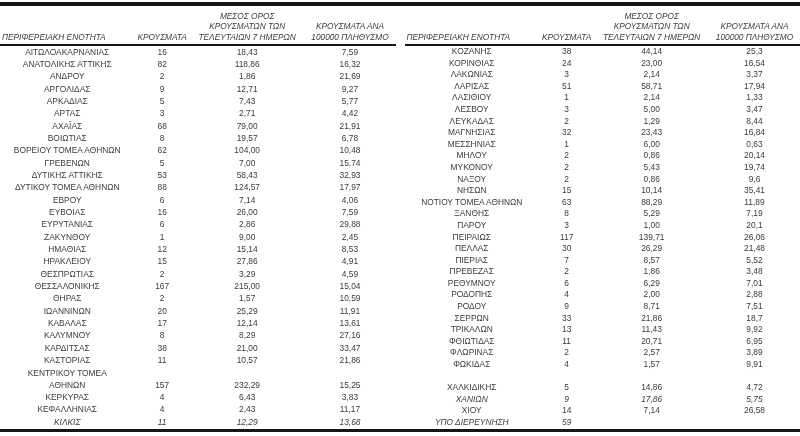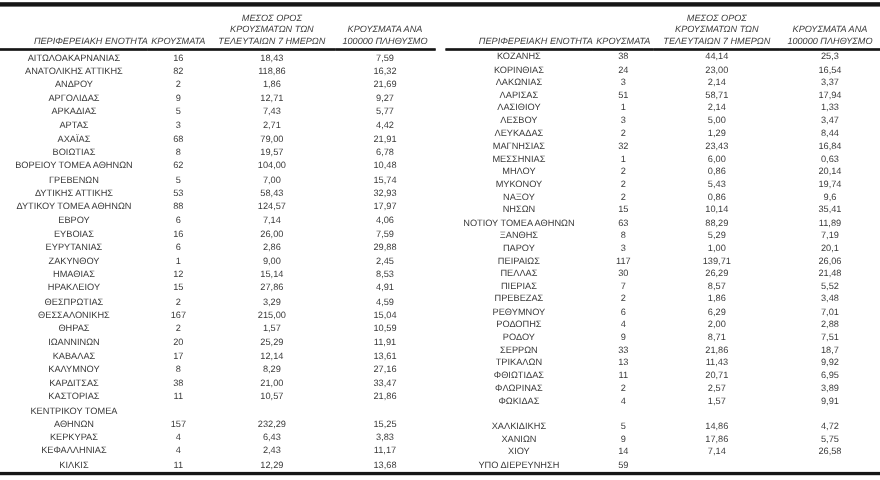--- a/index.html
+++ b/index.html
@@ -46,35 +46,36 @@
     line-height: 10.3px;
     text-align: center;
     vertical-align: bottom;
     padding: 0 0 2px 0;
     height: 36px;
     white-space: pre-line;
     border-bottom: 2px solid #161616;
     font-style: italic;
   }
   thead th.col-region {
-    text-align: right;
+    text-align: left;
     padding-left: 2px;
     white-space: nowrap;
   }
 
   tbody td {
     font-size: 8.4px;
     line-height: 11.6px;
     height: 11.6px;
     padding: 0;
     text-align: center;
     vertical-align: bottom;
     white-space: pre-line;
   }
   tr.italic td {
+    font-style: italic;
   }
   .bottom-rule {
     border-top: 3px solid #161616;
     width: 100%;
     height: 0;
   }
 </style>
 </head>
 <body>
 

